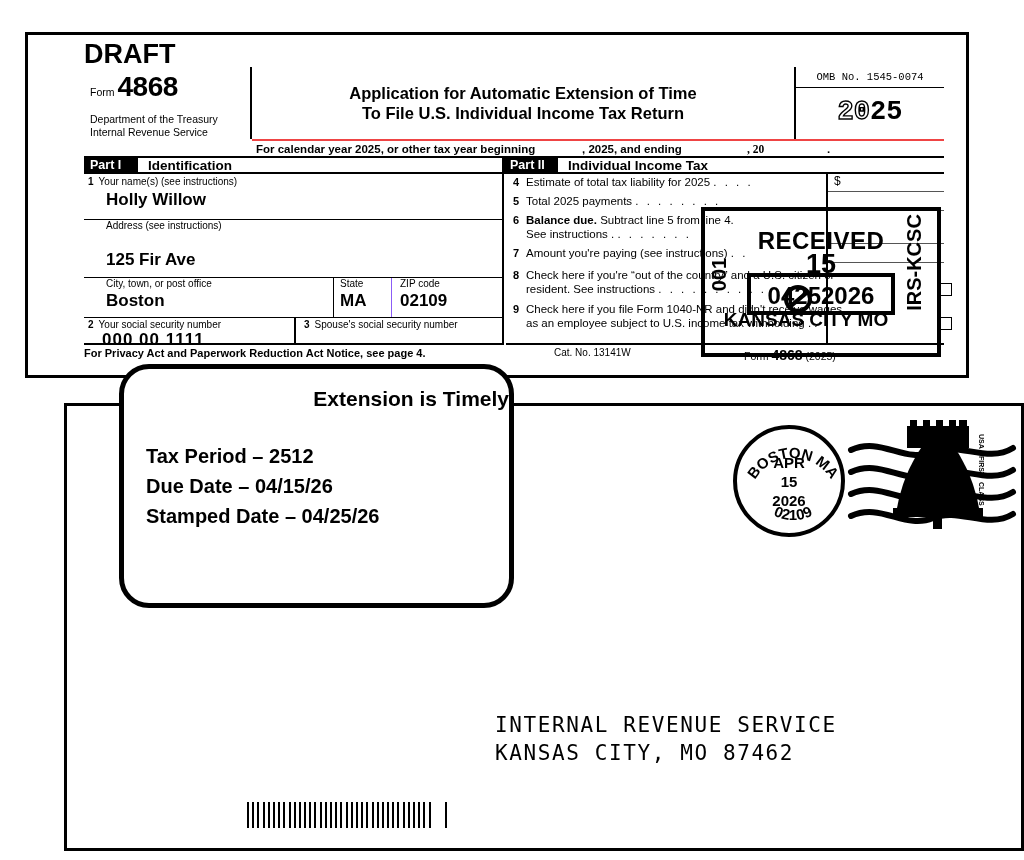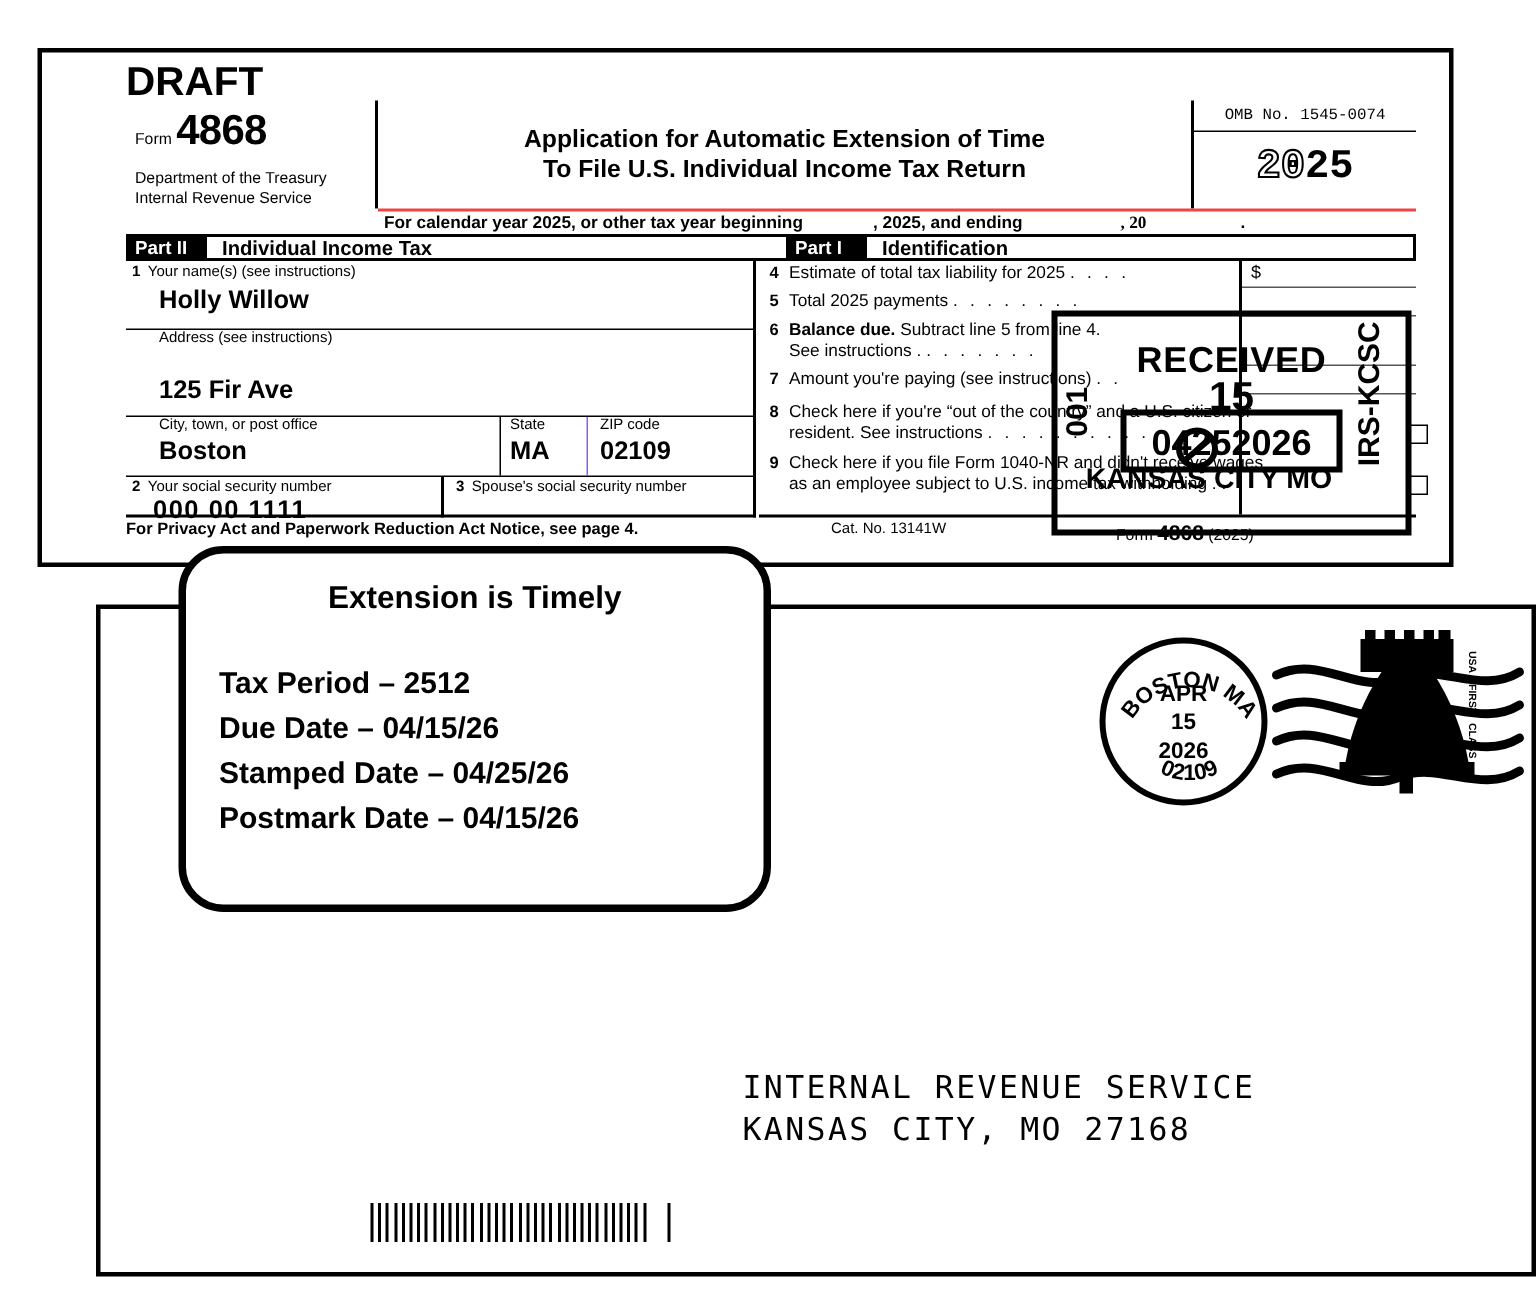--- a/index.html
+++ b/index.html
@@ -317,21 +317,21 @@
     position: absolute;
     left: 119px; top: 364px;
     width: 395px; height: 244px;
     background: #fff;
     border: 5px solid #000;
     border-radius: 30px;
     z-index: 40;
   }
   #callout h2 {
     margin: 0; padding: 18px 0 0 0;
-    text-align: center;
+    text-align: right;
     font-size: 21px; font-weight: bold;
   }
   #callout ul {
     list-style: none; margin: 0; padding: 30px 0 0 22px;
   }
   #callout li {
     font-size: 20px; font-weight: bold;
     line-height: 30px;
   }
 </style>
@@ -371,27 +371,27 @@
       </div>
 
       <div class="cal-line">
         <span class="cal-a">For calendar year 2025, or other tax year beginning</span>
         <span class="cal-b">, 2025, and ending</span>
         <span class="cal-c">, 20</span>
         <span class="cal-d">.</span>
       </div>
 
       <div class="partrow">
+        <div class="part-half p1">
+          <div class="part-tag">Part I</div>
+          <div class="part-name">Identification</div>
+        </div>
         <div class="part-half p2">
           <div class="part-tag">Part II</div>
           <div class="part-name">Individual Income Tax</div>
-        </div>
-        <div class="part-half p1">
-          <div class="part-tag">Part I</div>
-          <div class="part-name">Identification</div>
         </div>
       </div>
 
       <div class="p1body">
 
         <div class="fld fld-name">
           <div class="cap">
             <span class="capnum">1</span><span>Your name(s) (see instructions)</span>
           </div>
           <div class="val">Holly Willow</div>
@@ -579,21 +579,21 @@
         <g transform="translate(132,20) rotate(90)" fill="#000" font-family="Liberation Sans, sans-serif" font-size="7" font-weight="bold">
           <text x="0" y="0">USA</text>
           <text x="22" y="0">FIRST</text>
           <text x="48" y="0">CLASS</text>
         </g>
       </svg>
     </div>
 
     <div id="addr-block">
       <div>INTERNAL REVENUE SERVICE</div>
-      <div>KANSAS CITY, MO 27168</div>
+      <div>KANSAS CITY, MO 87462</div>
     </div>
 
     <div id="barcode">
       <i></i>
         <i></i>
         <i></i>
         <i></i>
         <i></i>
         <i></i>
         <i></i>
@@ -630,17 +630,16 @@
         <i></i>
     </div>
   </div>
 
   <div id="callout">
     <h2>Extension is Timely</h2>
     <ul>
       <li>Tax Period – 2512</li>
       <li>Due Date – 04/15/26</li>
       <li>Stamped Date – 04/25/26</li>
-      <li>Postmark Date – 04/15/26</li>
     </ul>
   </div>
 
 </div>
 
 </body></html>

